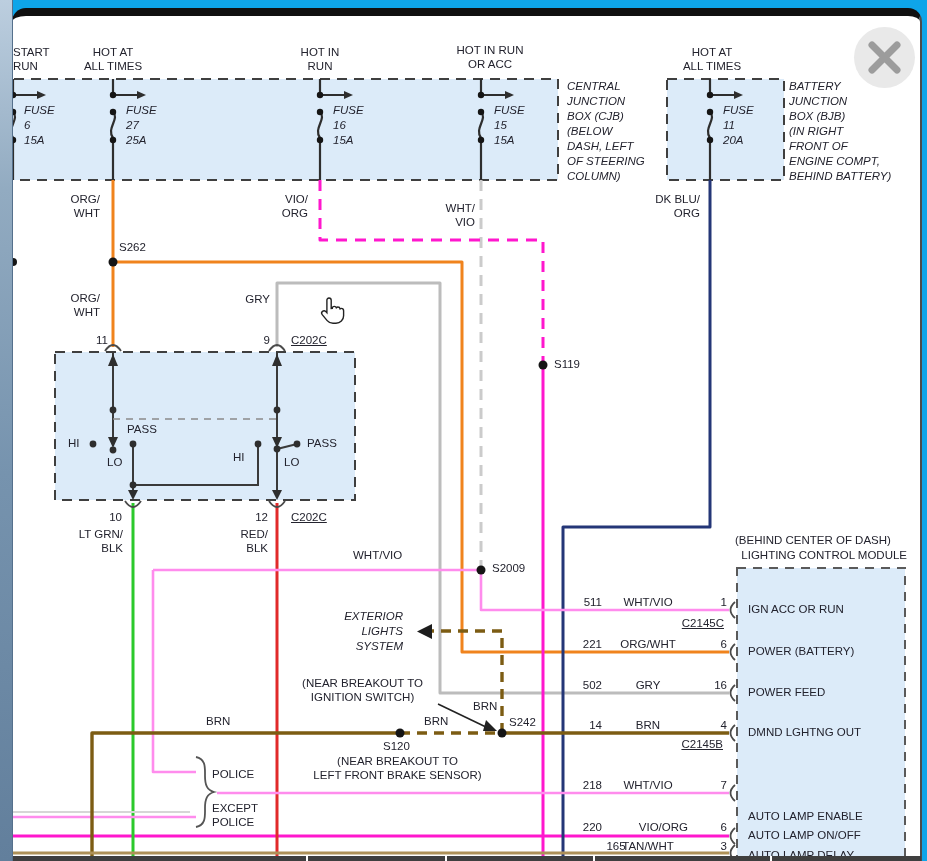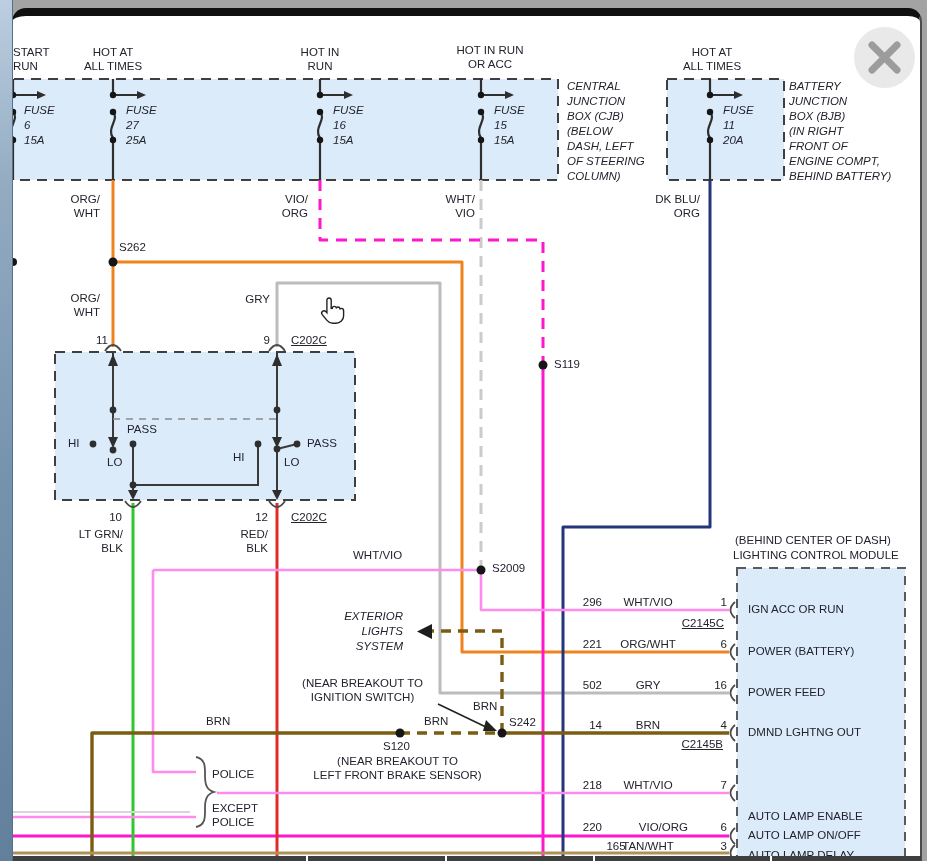--- a/index.html
+++ b/index.html
@@ -1,17 +1,17 @@
 <!DOCTYPE html>
 <html><head>
 <meta charset="utf-8">
 <style>
   html,body{margin:0;padding:0;background:#fff;}
   #screen{position:relative;width:927px;height:861px;overflow:hidden;
-          font-family:"Liberation Sans","DejaVu Sans",sans-serif;background:#a3a3a3;}
+          font-family:"Liberation Sans","DejaVu Sans",sans-serif;background:#0ea5e9;}
   .bg-strip{position:absolute;left:0;top:0;width:12px;height:861px;z-index:5;
             background:linear-gradient(180deg,#bccedf 0%,#92abc1 22%,#7693ae 55%,#627f9c 100%);
             border-right:1px solid #55708c;}
   .popup{position:absolute;left:12px;top:8px;width:908px;height:853px;background:#ffffff;
          border-top:8px solid #101010;border-right:2px solid #4c4c4c;
          border-radius:14px 14px 0 0;z-index:1;}
   svg.wires{position:absolute;left:0;top:0;z-index:2;}
   .lbl{position:absolute;z-index:3;font-size:11.5px;line-height:13.5px;color:#23232e;
        white-space:pre-line;}
   .lh15{line-height:15px;font-style:italic;}
@@ -212,21 +212,21 @@
 BOX (BJB)
 (IN RIGHT
 FRONT OF
 ENGINE COMPT,
 BEHIND BATTERY)</div>
 
   <div class="lbl" style="left:53px;top:193px;width:47px;text-align:right;">ORG/
 WHT</div>
   <div class="lbl" style="left:263px;top:193px;width:45px;text-align:right;">VIO/
 ORG</div>
-  <div class="lbl" style="left:428px;top:193px;width:47px;text-align:right;">WHT/
+  <div class="lbl" style="left:428px;top:202px;width:47px;text-align:right;">WHT/
 VIO</div>
   <div class="lbl" style="left:638px;top:193px;width:62px;text-align:right;">DK BLU/
 ORG</div>
   <div class="lbl" style="left:119px;top:241px;">S262</div>
   <div class="lbl" style="left:53px;top:292px;width:47px;text-align:right;">ORG/
 WHT</div>
   <div class="lbl" style="left:225px;top:293px;width:45px;text-align:right;">GRY</div>
 
   <div class="lbl" style="left:86px;top:334px;width:22px;text-align:right;">11</div>
   <div class="lbl" style="left:248px;top:334px;width:22px;text-align:right;">9</div>
@@ -261,23 +261,23 @@
   <div class="lbl" style="left:424px;top:715px;">BRN</div>
   <div class="lbl" style="left:509px;top:716px;">S242</div>
   <div class="lbl" style="left:383px;top:740px;">S120</div>
   <div class="lbl lh14" style="left:300px;top:754px;width:195px;text-align:center;">(NEAR BREAKOUT TO
 LEFT FRONT BRAKE SENSOR)</div>
   <div class="lbl" style="left:212px;top:768px;">POLICE</div>
   <div class="lbl lh14" style="left:212px;top:801px;">EXCEPT
 POLICE</div>
 
   <div class="lbl" style="left:735px;top:534px;width:172px;">(BEHIND CENTER OF DASH)</div>
-  <div class="lbl" style="left:733px;top:549px;width:174px;">LIGHTING CONTROL MODULE</div>
-
-  <div class="lbl" style="left:566px;top:596px;width:36px;text-align:right;">296</div>
+  <div class="lbl" style="left:733px;top:549px;width:174px;text-align:right;">LIGHTING CONTROL MODULE</div>
+
+  <div class="lbl" style="left:566px;top:596px;width:36px;text-align:right;">511</div>
   <div class="lbl" style="left:608px;top:596px;width:80px;text-align:center;">WHT/VIO</div>
   <div class="lbl" style="left:703px;top:596px;width:24px;text-align:right;">1</div>
   <div class="lbl" style="left:748px;top:603px;text-align:right;">IGN ACC OR RUN</div>
   <div class="lbl ul" style="left:679px;top:617px;width:45px;text-align:right;">C2145C</div>
 
   <div class="lbl" style="left:566px;top:638px;width:36px;text-align:right;">221</div>
   <div class="lbl" style="left:608px;top:638px;width:80px;text-align:center;">ORG/WHT</div>
   <div class="lbl" style="left:703px;top:638px;width:24px;text-align:right;">6</div>
   <div class="lbl" style="left:748px;top:645px;">POWER (BATTERY)</div>
 

